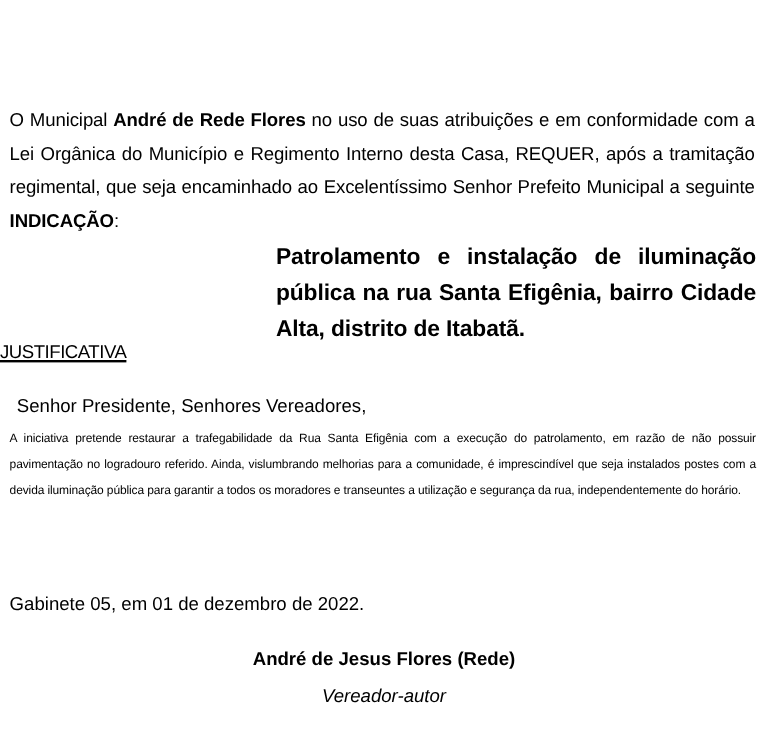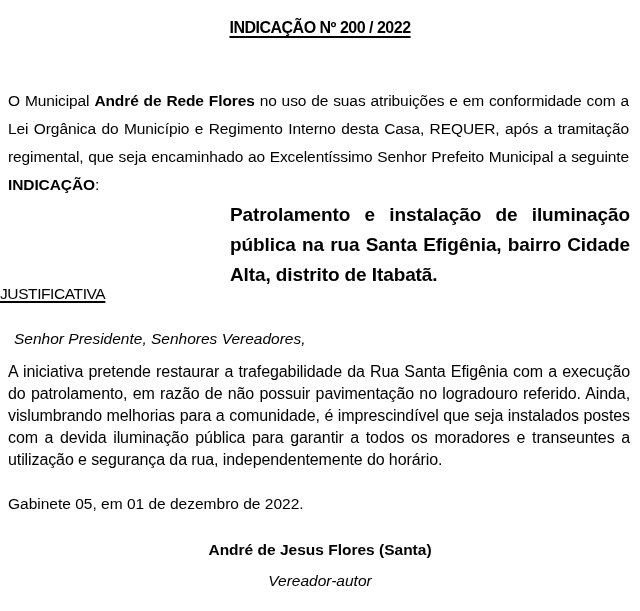--- a/index.html
+++ b/index.html
@@ -54,26 +54,25 @@
     text-decoration: underline;
     text-decoration-thickness: 1.5px;
     text-underline-offset: 2px;
   }
   .salutation {
     position: absolute;
     top: 312px; left: 8px;
     padding-left: 6px;
     font-size: 15.5px;
     line-height: 22px;
-    font-style: italic;
   }
   .body-par {
     position: absolute;
     top: 345px; left: 8px; width: 622px;
-    font-size: 16px;
+    font-size: 10px;
     line-height: 22px;
     text-align: justify;
     letter-spacing: -0.1px;
   }
   .dateline {
     position: absolute;
     top: 461px; left: 8px;
     font-size: 15.5px;
     line-height: 22px;
     margin-top: 32px;
@@ -92,35 +91,32 @@
     font-size: 15.5px;
     font-style: italic;
   }
   b, strong { font-weight: bold; }
 </style>
 </head>
 <body>
 
 <div class="page">
 
-  <div class="doc-title">
-    <span class="underlined">INDICAÇÃO Nº 200 / 2022</span>
-  </div>
 
   <p class="intro"><span>O Municipal </span><strong>André de Rede Flores</strong><span> no uso de suas atribuições e em conformidade com a Lei Orgânica do Município e Regimento Interno desta Casa, REQUER, após a tramitação regimental, que seja encaminhado ao Excelentíssimo Senhor Prefeito Municipal a seguinte </span><strong>INDICAÇÃO</strong><span>:</span></p>
 
   <p class="subject">Patrolamento e instalação de iluminação pública na rua Santa Efigênia, bairro Cidade Alta, distrito de Itabatã.</p>
 
   <div class="just-heading">
     <span class="underlined">JUSTIFICATIVA</span>
   </div>
 
   <p class="salutation">Senhor Presidente, Senhores Vereadores,</p>
 
   <p class="body-par">A iniciativa pretende restaurar a trafegabilidade da Rua Santa Efigênia com a execução do patrolamento, em razão de não possuir pavimentação no logradouro referido. Ainda, vislumbrando melhorias para a comunidade, é imprescindível que seja instalados postes com a devida iluminação pública para garantir a todos os moradores e transeuntes a utilização e segurança da rua, independentemente do horário.</p>
 
   <p class="dateline">Gabinete 05, em 01 de dezembro de 2022.</p>
 
-  <div class="sig-name">André de Jesus Flores (Santa)</div>
+  <div class="sig-name">André de Jesus Flores (Rede)</div>
 
   <div class="sig-role">Vereador-autor</div>
 
 </div>
 
 </body></html>

